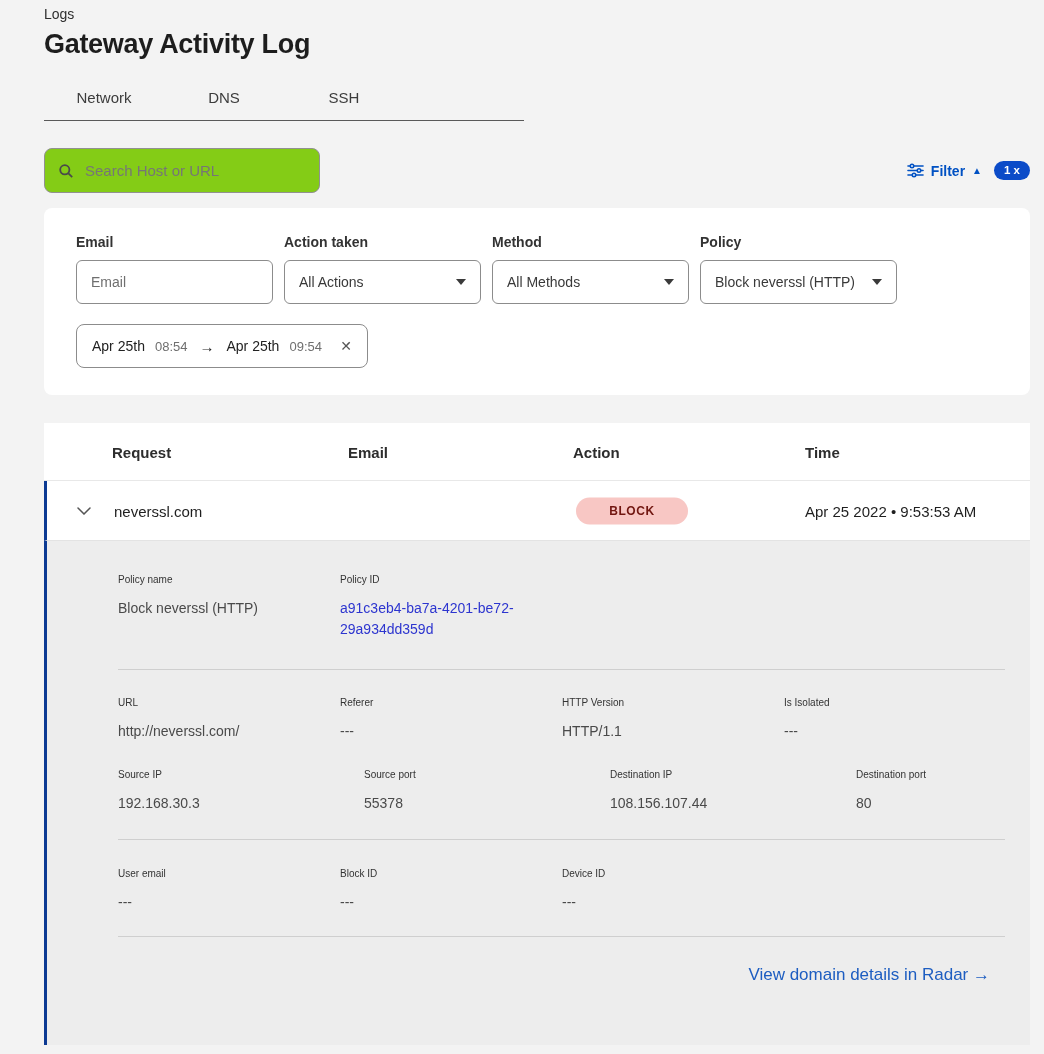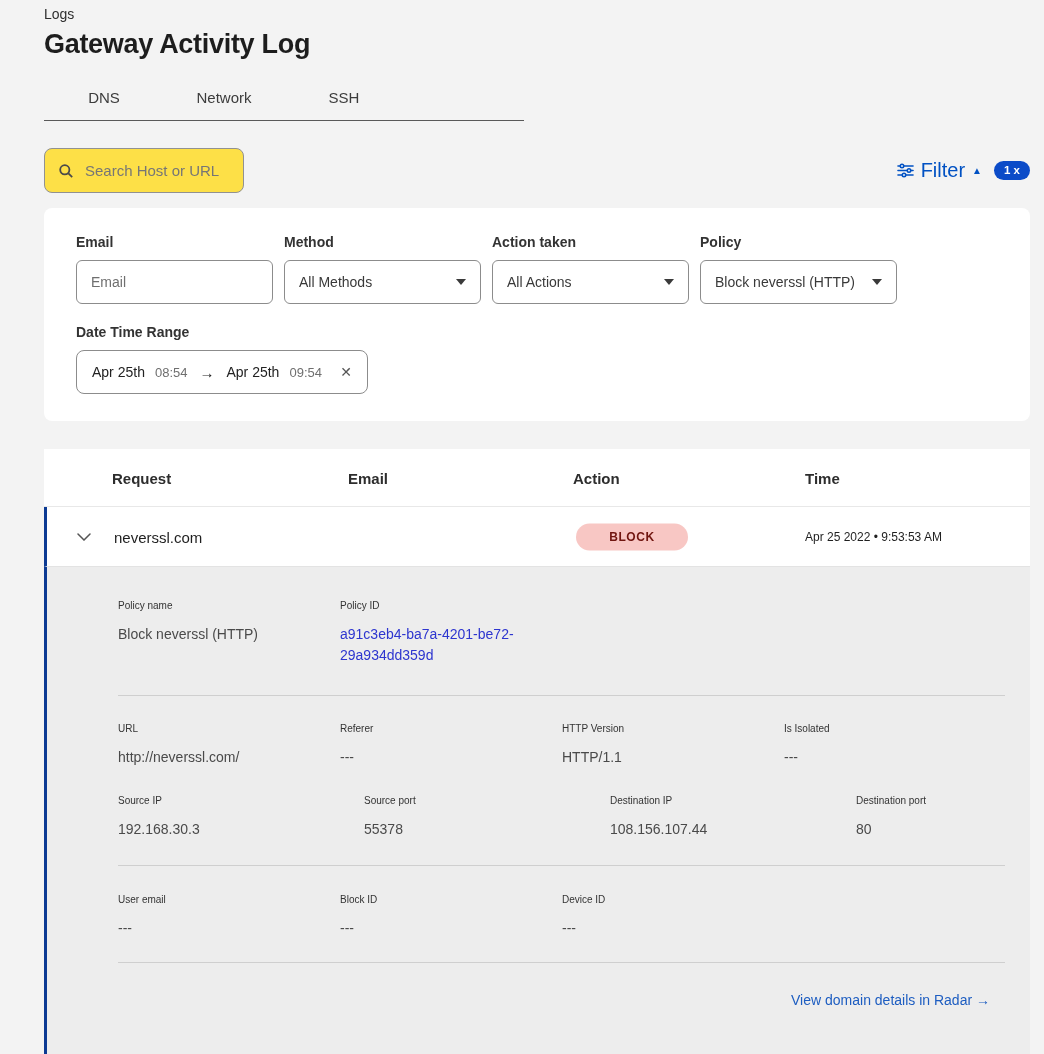--- a/index.html
+++ b/index.html
@@ -30,25 +30,25 @@
 
   .breadcrumb{font-size:14px;color:#2e2e2e;margin-bottom:7px;}
   .page-title{font-size:27px;font-weight:700;color:#1d1d1d;letter-spacing:-0.3px;margin:0 0 17px 0;}
 
   .tabs{display:flex;width:480px;border-bottom:1px solid #595959;}
   .tab{width:120px;text-align:center;padding:12px 0 14px;font-size:15px;color:#3c3c3c;position:relative;cursor:pointer;}
   .tab.active{color:var(--accent);font-weight:700;}
   .tab.active::after{content:"";position:absolute;left:0;right:0;bottom:-2px;height:3px;background:var(--accent);border-radius:2px;}
 
   .toolbar{margin-top:27px;display:flex;justify-content:space-between;align-items:center;}
-  .search-box{width:200px;height:45px;background:#fde047;border:1px solid #919191;border-radius:8px;display:flex;align-items:center;padding:0 13px;gap:9px;}
+  .search-box{width:276px;height:45px;background:#84cc16;border:1px solid #919191;border-radius:8px;display:flex;align-items:center;padding:0 13px;gap:9px;}
   .search-box input{border:none;outline:none;font-size:15px;color:#333;width:100%;font-family:inherit;background:transparent;}
   .search-box input::placeholder{color:#767676;}
   .filter-controls{display:flex;align-items:center;gap:7px;cursor:pointer;}
-  .filter-label{color:var(--accent);font-weight:400;font-size:20px;}
+  .filter-label{color:var(--accent);font-weight:700;font-size:14px;}
   .collapse-arrow{color:var(--accent);font-size:10px;line-height:1;}
   .filter-badge{background:var(--badge-bg);color:#fff;font-size:11.5px;font-weight:700;padding:3px 10px 4px;border-radius:10px;margin-left:5px;white-space:nowrap;}
 
   .filter-panel{margin-top:15px;background:var(--panel-bg);border-radius:8px;padding:26px 32px 27px;}
   .fp-row{display:flex;gap:11px;margin-bottom:20px;}
   .fp-field{display:flex;flex-direction:column;}
   .fp-label{font-size:14px;font-weight:700;color:var(--text-label);margin-bottom:10px;}
   .fp-input,.fp-select{width:197px;height:44px;border:1px solid var(--border-gray);border-radius:6px;background:#fff;font-size:14px;color:#393939;padding:0 14px;font-family:inherit;}
   .fp-input{outline:none;}
   .fp-input::placeholder{color:#6f6f6f;}
@@ -62,46 +62,46 @@
 
   .table-card{margin-top:28px;background:#fff;}
   .thead{position:relative;height:58px;border-bottom:1px solid #e8e8e8;font-size:15px;font-weight:700;color:#2d2d2d;}
   .thead span{position:absolute;top:50%;transform:translateY(-50%);}
   .th-request{left:68px;} .th-email{left:304px;} .th-action{left:529px;} .th-time{left:761px;}
 
   .log-row{position:relative;height:60px;background:#fff;border-left:3px solid var(--expand-border);border-bottom:1px solid #e3e3e3;cursor:pointer;}
   .row-chevron{position:absolute;left:30px;top:50%;transform:translateY(-50%);display:flex;}
   .row-request{position:absolute;left:67px;top:50%;transform:translateY(-50%);font-size:15px;color:var(--text-dark);}
   .block-badge{position:absolute;left:529px;top:50%;transform:translateY(-50%);width:112px;height:27px;border-radius:14px;background:var(--block-bg);color:var(--block-text);font-size:12px;font-weight:700;letter-spacing:0.6px;display:flex;align-items:center;justify-content:center;}
-  .row-time{position:absolute;left:758px;top:50%;transform:translateY(-50%);font-size:12px;color:var(--text-dark);}
+  .row-time{position:absolute;left:758px;top:50%;transform:translateY(-50%);font-size:15px;color:var(--text-dark);}
 
   .details{border-left:3px solid var(--expand-border);background:var(--details-bg);padding:33px 0 60px 0;}
   .detail-grid{display:grid;grid-template-columns:222px 222px 222px 202px;padding-left:71px;}
   .d-label{font-size:10px;font-weight:400;color:var(--text-label);margin-bottom:13px;}
   .d-value{font-size:14px;color:var(--text-value);line-height:20px;}
   .d-link{color:var(--policy-link);width:188px;word-break:break-word;line-height:21px;cursor:pointer;}
   .d-divider{margin-left:71px;width:887px;border-top:1px solid #cfcfcf;}
   .group-a{padding-bottom:29px;}
   .group-b1{padding-top:27px;padding-bottom:28px;}
   .group-b2{padding-bottom:26px;gap:24px;}
   .group-c{padding-top:28px;padding-bottom:24px;}
   .radar-row{padding-top:28px;text-align:right;padding-right:40px;}
-  .radar-link{font-size:14px;color:var(--radar-link);cursor:pointer;text-decoration:none;}
+  .radar-link{font-size:17px;color:var(--radar-link);cursor:pointer;text-decoration:none;}
 </style>
 </head>
 <body>
 
 <div class="content">
 
   <div class="breadcrumb">Logs</div>
   <h1 class="page-title">Gateway Activity Log</h1>
 
   <div class="tabs">
+    <div class="tab">Network</div>
     <div class="tab">DNS</div>
-    <div class="tab">Network</div>
     <div class="tab">SSH</div>
   </div>
 
   <div class="toolbar">
     <div class="search-box">
       <span style="display:flex;">
         <svg width="16" height="16" viewBox="0 0 16 16" fill="none" stroke="#4a4a4a" stroke-width="1.8">
           <circle cx="6.8" cy="6.8" r="4.6"></circle>
           <line x1="10.4" y1="10.4" x2="14.2" y2="14.2"></line>
         </svg>
@@ -125,43 +125,42 @@
     </div>
   </div>
 
   <div class="filter-panel">
     <div class="fp-row">
       <div class="fp-field">
         <span class="fp-label">Email</span>
         <input class="fp-input" type="text" placeholder="Email" style="">
       </div>
       <div class="fp-field">
+        <span class="fp-label">Action taken</span>
+        <div class="fp-select">
+          <span>All Actions</span>
+          <span class="caret-down"></span>
+        </div>
+      </div>
+      <div class="fp-field">
         <span class="fp-label">Method</span>
         <div class="fp-select">
           <span>All Methods</span>
           <span class="caret-down"></span>
         </div>
       </div>
       <div class="fp-field">
-        <span class="fp-label">Action taken</span>
-        <div class="fp-select">
-          <span>All Actions</span>
-          <span class="caret-down"></span>
-        </div>
-      </div>
-      <div class="fp-field">
         <span class="fp-label">Policy</span>
         <div class="fp-select">
           <span>Block neverssl (HTTP)</span>
           <span class="caret-down"></span>
         </div>
       </div>
     </div>
     <div class="fp-field">
-      <span class="fp-label">Date Time Range</span>
       <div class="date-box">
         <span class="dt-date">Apr 25th</span>
         <span class="dt-time">08:54</span>
         <span class="dt-arrow">→</span>
         <span class="dt-date">Apr 25th</span>
         <span class="dt-time">09:54</span>
         <span class="dt-clear">✕</span>
       </div>
     </div>
   </div>

